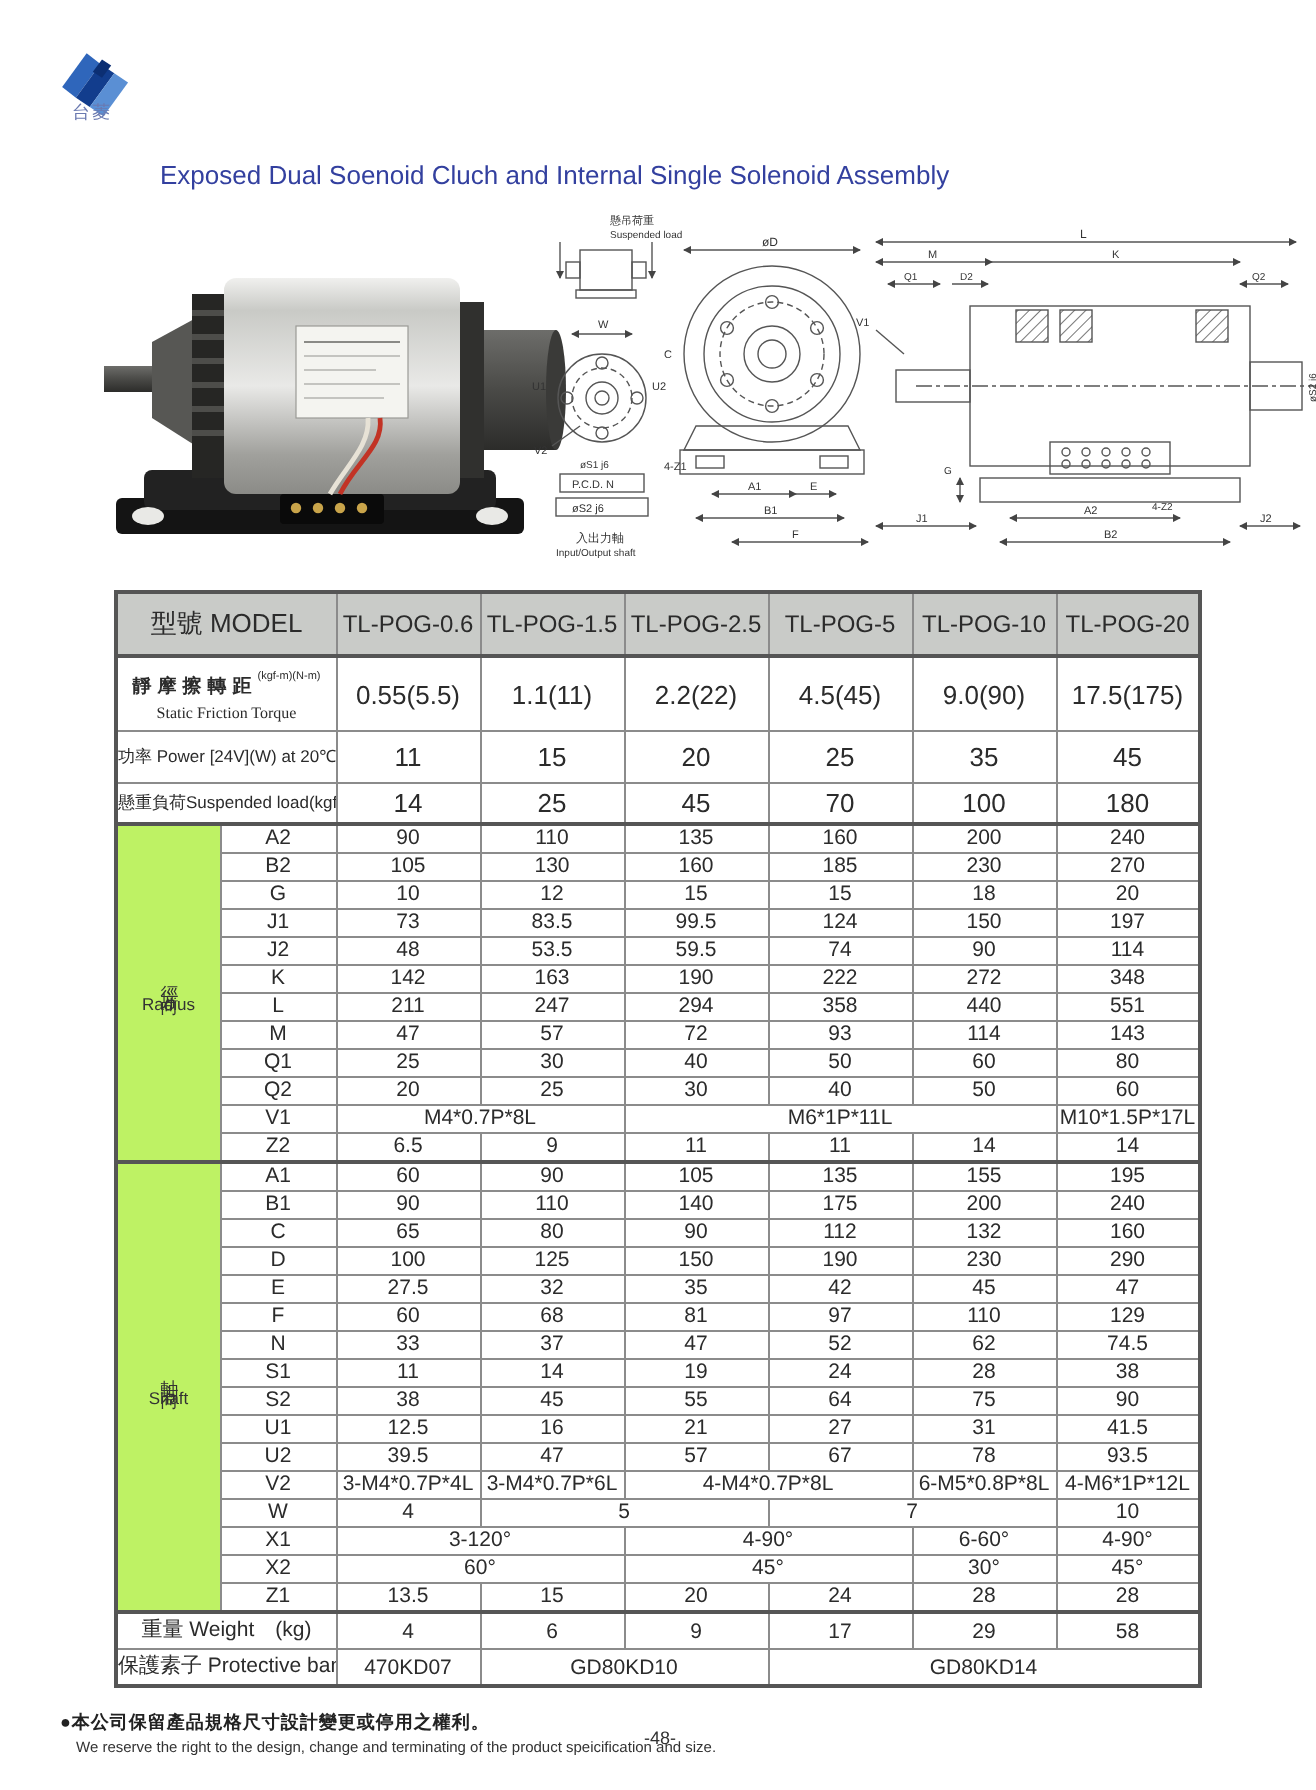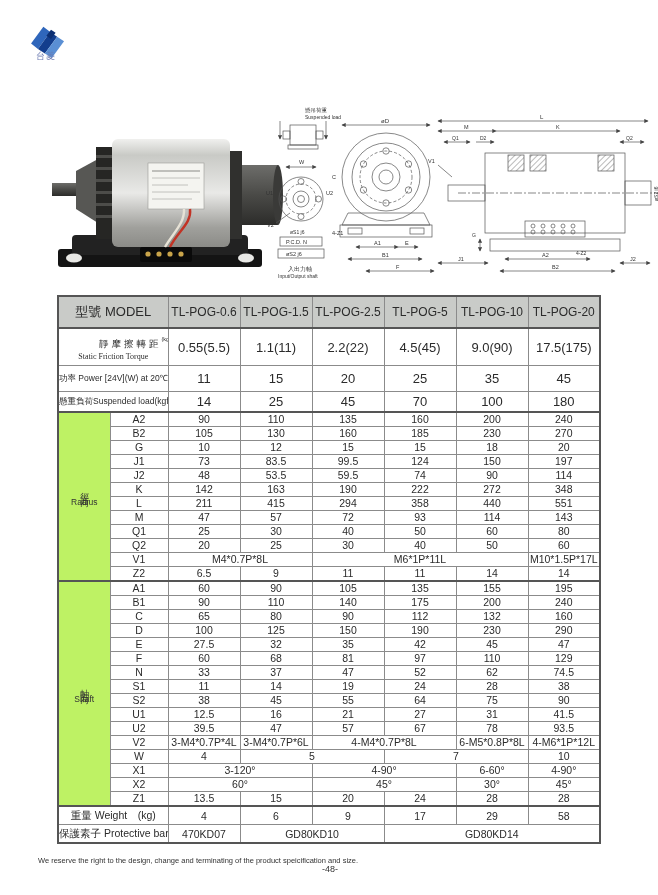--- a/index.html
+++ b/index.html
@@ -32,21 +32,21 @@
   #foot-rows{border-top:2px solid #555;}
   tr.group-start td{border-top:2px solid #555;}
   #spec-rows tr:nth-child(1) td{height:36px;}
   #spec-rows tr:nth-child(2) td{height:25px;}
   #spec-rows tr:nth-child(3) td{height:19px;}
   #dim-rows td{height:13px;line-height:13px;font-size:10.5px;}
   #foot-rows td{height:17px;font-size:10.5px;}
   td.val{font-size:10.5px;}
   #spec-rows td.val{font-size:13px;}
   td.spec-label{text-align:left;padding-left:4px;line-height:1.25;}
-  .szh{font-size:9.5px;letter-spacing:3px;font-weight:normal;padding-left:40px;}
+  .szh{font-size:9.5px;letter-spacing:3px;font-weight:bold;}
   .ssup{font-size:5.5px;vertical-align:super;letter-spacing:0;}
   .sen{display:block;font-size:8px;letter-spacing:0;font-family:Liberation Serif, serif;}
   td.spec-label.one{font-size:8.5px;letter-spacing:0;}
   td.dim-label{font-size:10.5px;}
   td.group-cell{vertical-align:middle;text-align:center;background:#bef264;}
   .vzh{display:block;margin:0 auto;writing-mode:vertical-rl;text-orientation:upright;
        font-size:9px;letter-spacing:3px;color:#333;}
   .gen{display:block;font-size:8.5px;margin-top:2px;color:#333;}
 
   
@@ -61,20 +61,21 @@
 <div class="page">
 
   <div class="header">
     <svg class="logo" viewBox="0 0 60 52">
       <polygon points="4,28 20,6 29,13 13,35" fill="#2f66bb"></polygon>
       <polygon points="13,35 29,13 38,19 22,41" fill="#123d8d"></polygon>
       <polygon points="22,41 38,19 47,25 31,47" fill="#5a8fd4"></polygon>
       <polygon points="24,18 30,10 36,14 30,22" fill="#0c2f73"></polygon>
     </svg>
     <div class="brand-zh">台菱</div>
+    <div class="ten">Exposed Dual Soenoid Cluch and Internal Single Solenoid Assembly</div>
   </div>
 
   <svg class="draws" viewBox="0 0 658 190">
     <defs>
       <linearGradient id="met" x1="0" y1="0" x2="0" y2="1">
         <stop offset="0" stop-color="#f0f0ee"></stop>
           <stop offset="0.15" stop-color="#c9cac6"></stop>
         <stop offset="0.5" stop-color="#e9e9e7"></stop>
           <stop offset="0.82" stop-color="#a0a09c"></stop>
         <stop offset="1" stop-color="#8b8b87"></stop>
@@ -349,21 +350,21 @@
           <td class="val">142</td>
           <td class="val">163</td>
           <td class="val">190</td>
           <td class="val">222</td>
           <td class="val">272</td>
           <td class="val">348</td>
         </tr>
         <tr>
           <td class="dim-label">L</td>
           <td class="val">211</td>
-          <td class="val">415</td>
+          <td class="val">247</td>
           <td class="val">294</td>
           <td class="val">358</td>
           <td class="val">440</td>
           <td class="val">551</td>
         </tr>
         <tr>
           <td class="dim-label">M</td>
           <td class="val">47</td>
           <td class="val">57</td>
           <td class="val">72</td>
@@ -559,17 +560,18 @@
       <tr>
         <td class="spec-label one" colspan="2">保護素子 Protective band</td>
         <td class="val">470KD07</td>
         <td class="val" colspan="2">GD80KD10</td>
         <td class="val" colspan="3">GD80KD14</td>
       </tr>
     </tbody>
   </table>
 
   <div class="footnote">
+    <div class="fz">●本公司保留產品規格尺寸設計變更或停用之權利。</div>
     <div class="fe">We reserve the right to the design, change and terminating of the product speicification and size.</div>
   </div>
   <div class="pageno">-48-</div>
 
 </div>
 
 </body></html>

